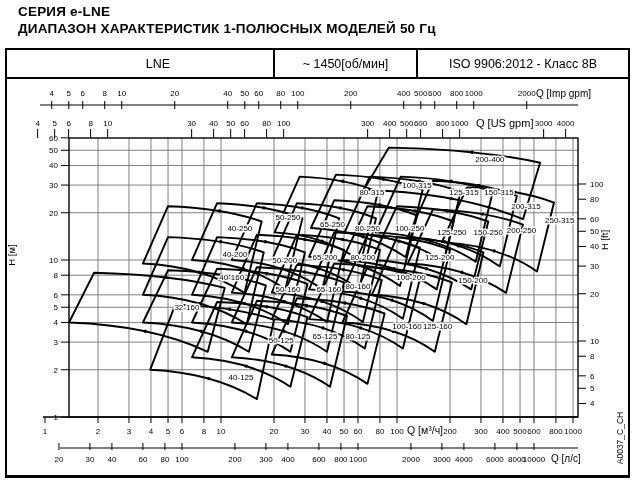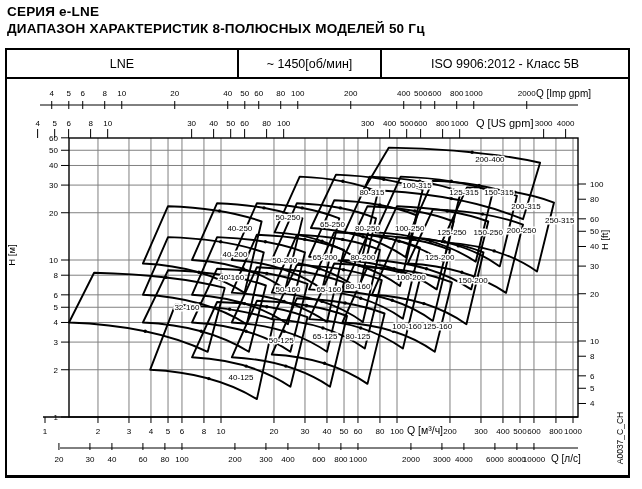--- a/index.html
+++ b/index.html
@@ -1,40 +1,40 @@
 <!DOCTYPE html>
 <html><head>
 <meta charset="utf-8">
 <style>
   html,body{margin:0;padding:0;background:#fff;}
   body{width:642px;height:489px;position:relative;font-family:"Liberation Sans",sans-serif;color:#000;overflow:hidden;}
-  .title{position:absolute;left:7px;top:3px;font-weight:700;font-size:13.5px;line-height:17px;letter-spacing:.2px;white-space:nowrap;}
+  .title{position:absolute;left:18px;top:3px;font-weight:700;font-size:13.5px;line-height:17px;letter-spacing:.2px;white-space:nowrap;}
   .outer-frame{position:absolute;left:5px;top:48px;width:625px;height:430px;border:2px solid #000;border-bottom-width:3px;box-sizing:border-box;z-index:1;}
   .hdr{position:absolute;left:5px;top:48px;width:625px;height:31px;display:flex;box-sizing:border-box;border:2px solid #000;border-bottom:2.5px solid #000;z-index:3;background:#fff;}
   .hdr .cell{display:flex;align-items:center;justify-content:center;font-size:12.5px;white-space:nowrap;}
-  .c1{width:230px;}
+  .c1{width:230px;padding-left:36px;}
   .c2{width:145px;border-left:2px solid #000;border-right:2px solid #000;box-sizing:border-box;}
   .c3{flex:1;}
   svg{position:absolute;left:0;top:0;z-index:2;}
   svg text{font-family:"Liberation Sans",sans-serif;fill:#000;}
 </style>
 </head>
 <body>
 
 <div class="title">
   <div>СЕРИЯ e-LNE</div>
-  <div>ДИАПАЗОН ХАРАКТЕРИСТИК 8-ПОЛЮСНЫХ МОДЕЛЕЙ 50 Гц</div>
+  <div>ДИАПАЗОН ХАРАКТЕРИСТИК 1-ПОЛЮСНЫХ МОДЕЛЕЙ 50 Гц</div>
 </div>
 
 <div class="outer-frame"></div>
 
 <div class="hdr">
   <div class="cell c1">LNE</div>
   <div class="cell c2">~ 1450[об/мин]</div>
-  <div class="cell c3">ISO 9906:2012 - Класс 5B</div>
+  <div class="cell c3">ISO 9906:2012 - Класс 8B</div>
 </div>
 
 <svg id="chart" width="642" height="489" viewBox="0 0 642 489" xmlns="http://www.w3.org/2000/svg">
     <line x1="97.9812792368607" y1="138" x2="97.9812792368607" y2="417" stroke="#808080" stroke-width="1"></line>
     <line x1="128.9733408306606" y1="138" x2="128.9733408306606" y2="417" stroke="#808080" stroke-width="1"></line>
     <line x1="150.9625584737214" y1="138" x2="150.9625584737214" y2="417" stroke="#808080" stroke-width="1"></line>
     <line x1="168.0187207631393" y1="138" x2="168.0187207631393" y2="417" stroke="#808080" stroke-width="1"></line>
     <line x1="181.9546200675213" y1="138" x2="181.9546200675213" y2="417" stroke="#808080" stroke-width="1"></line>
     <line x1="203.94383771058207" y1="138" x2="203.94383771058207" y2="417" stroke="#808080" stroke-width="1"></line>
     <line x1="221" y1="138" x2="221" y2="417" stroke="#808080" stroke-width="1"></line>

